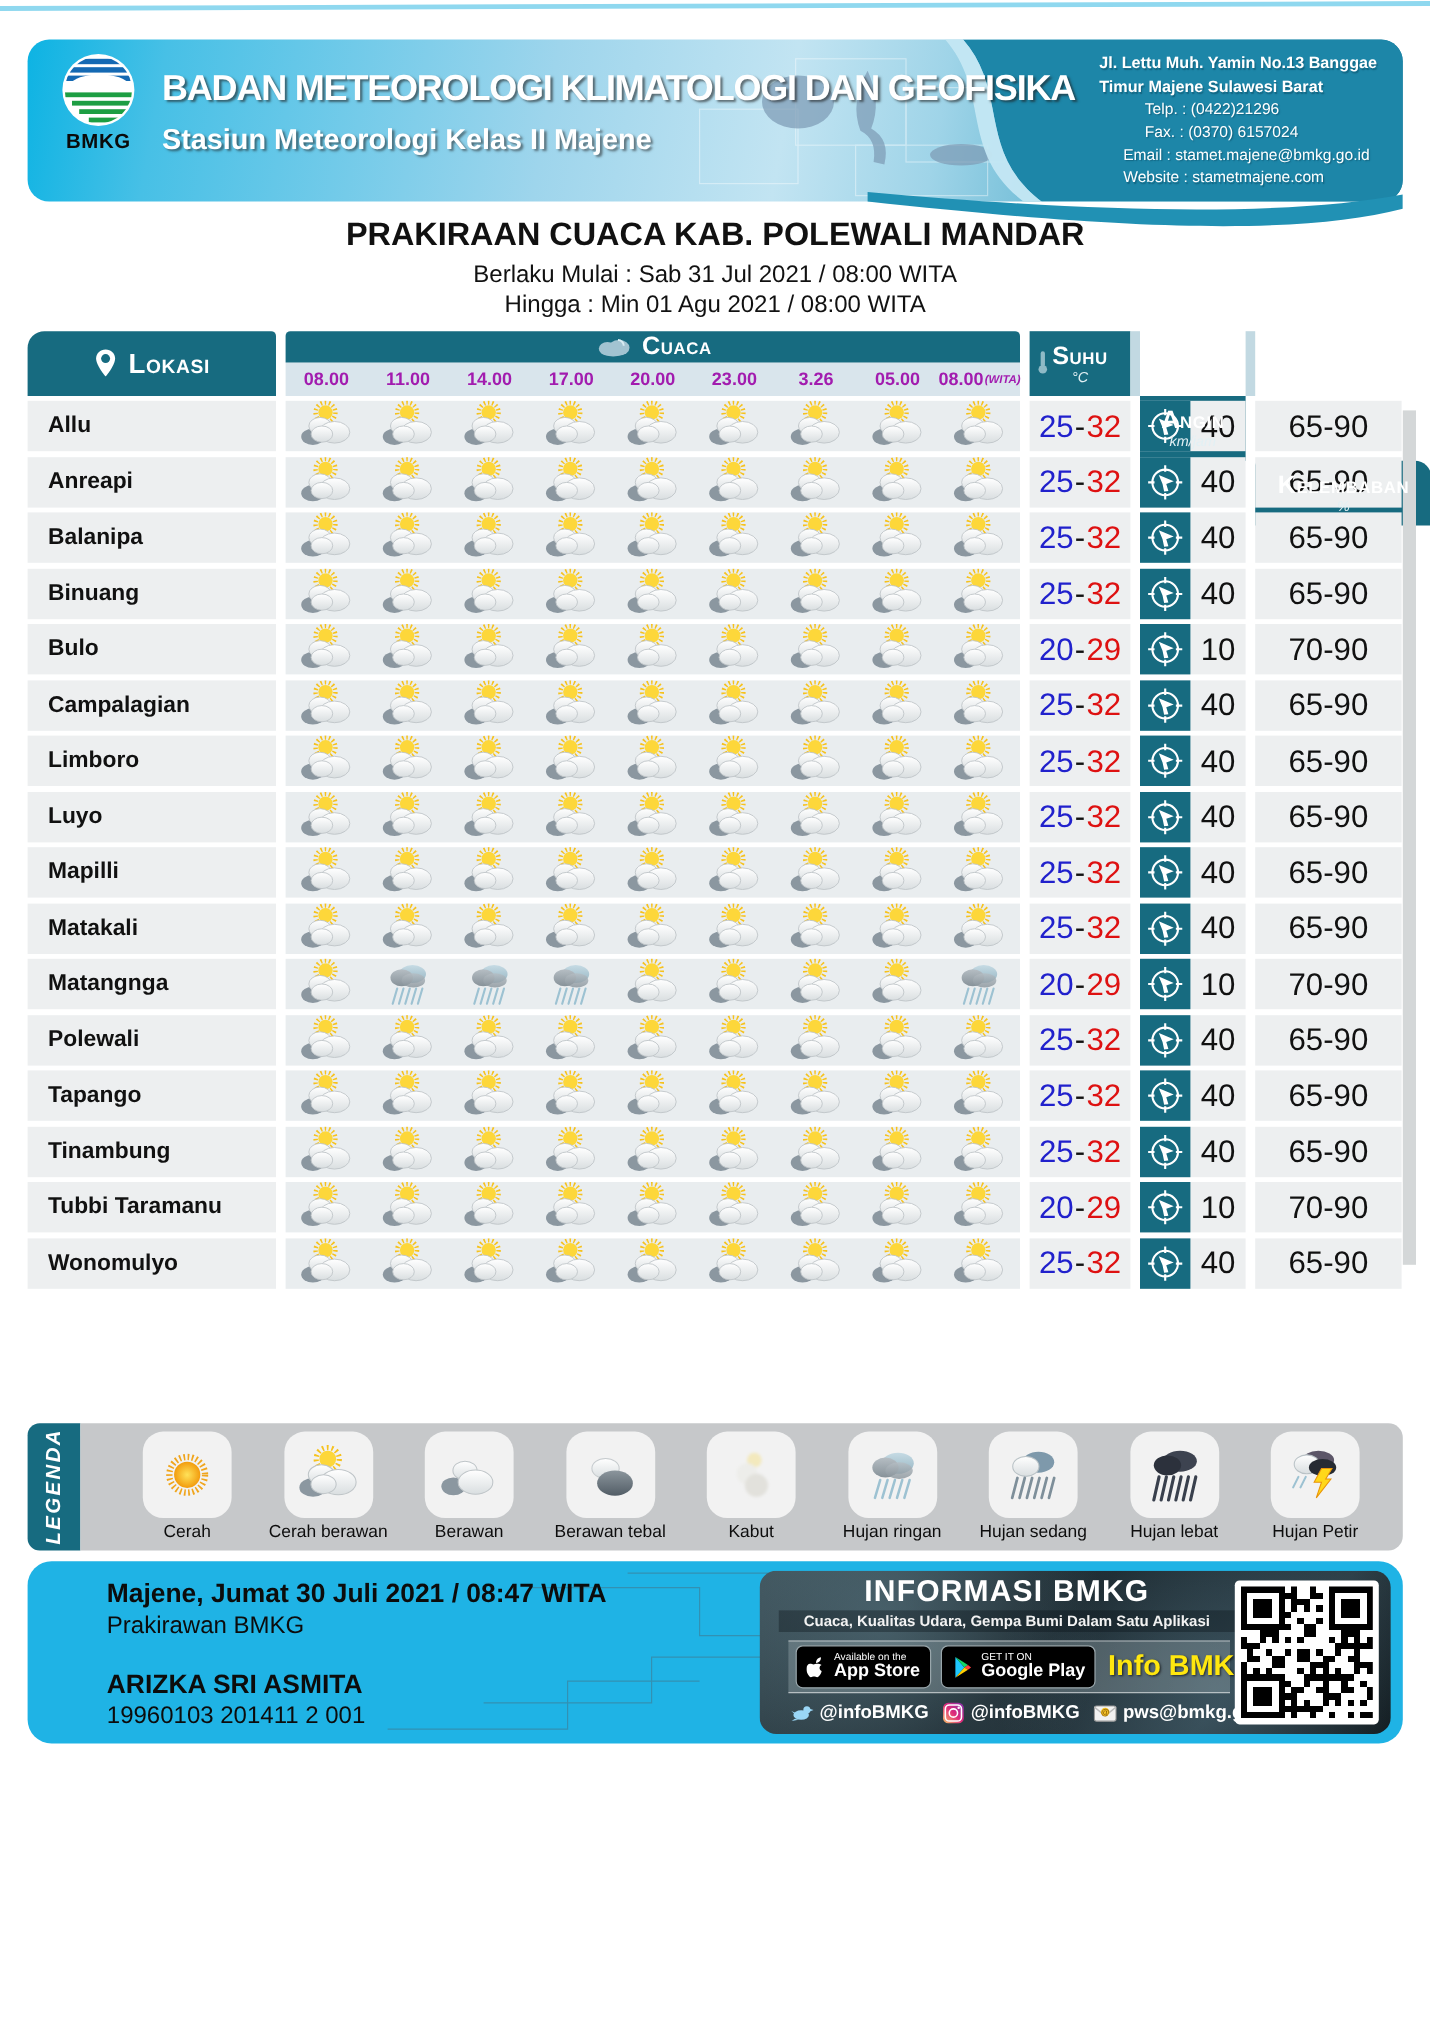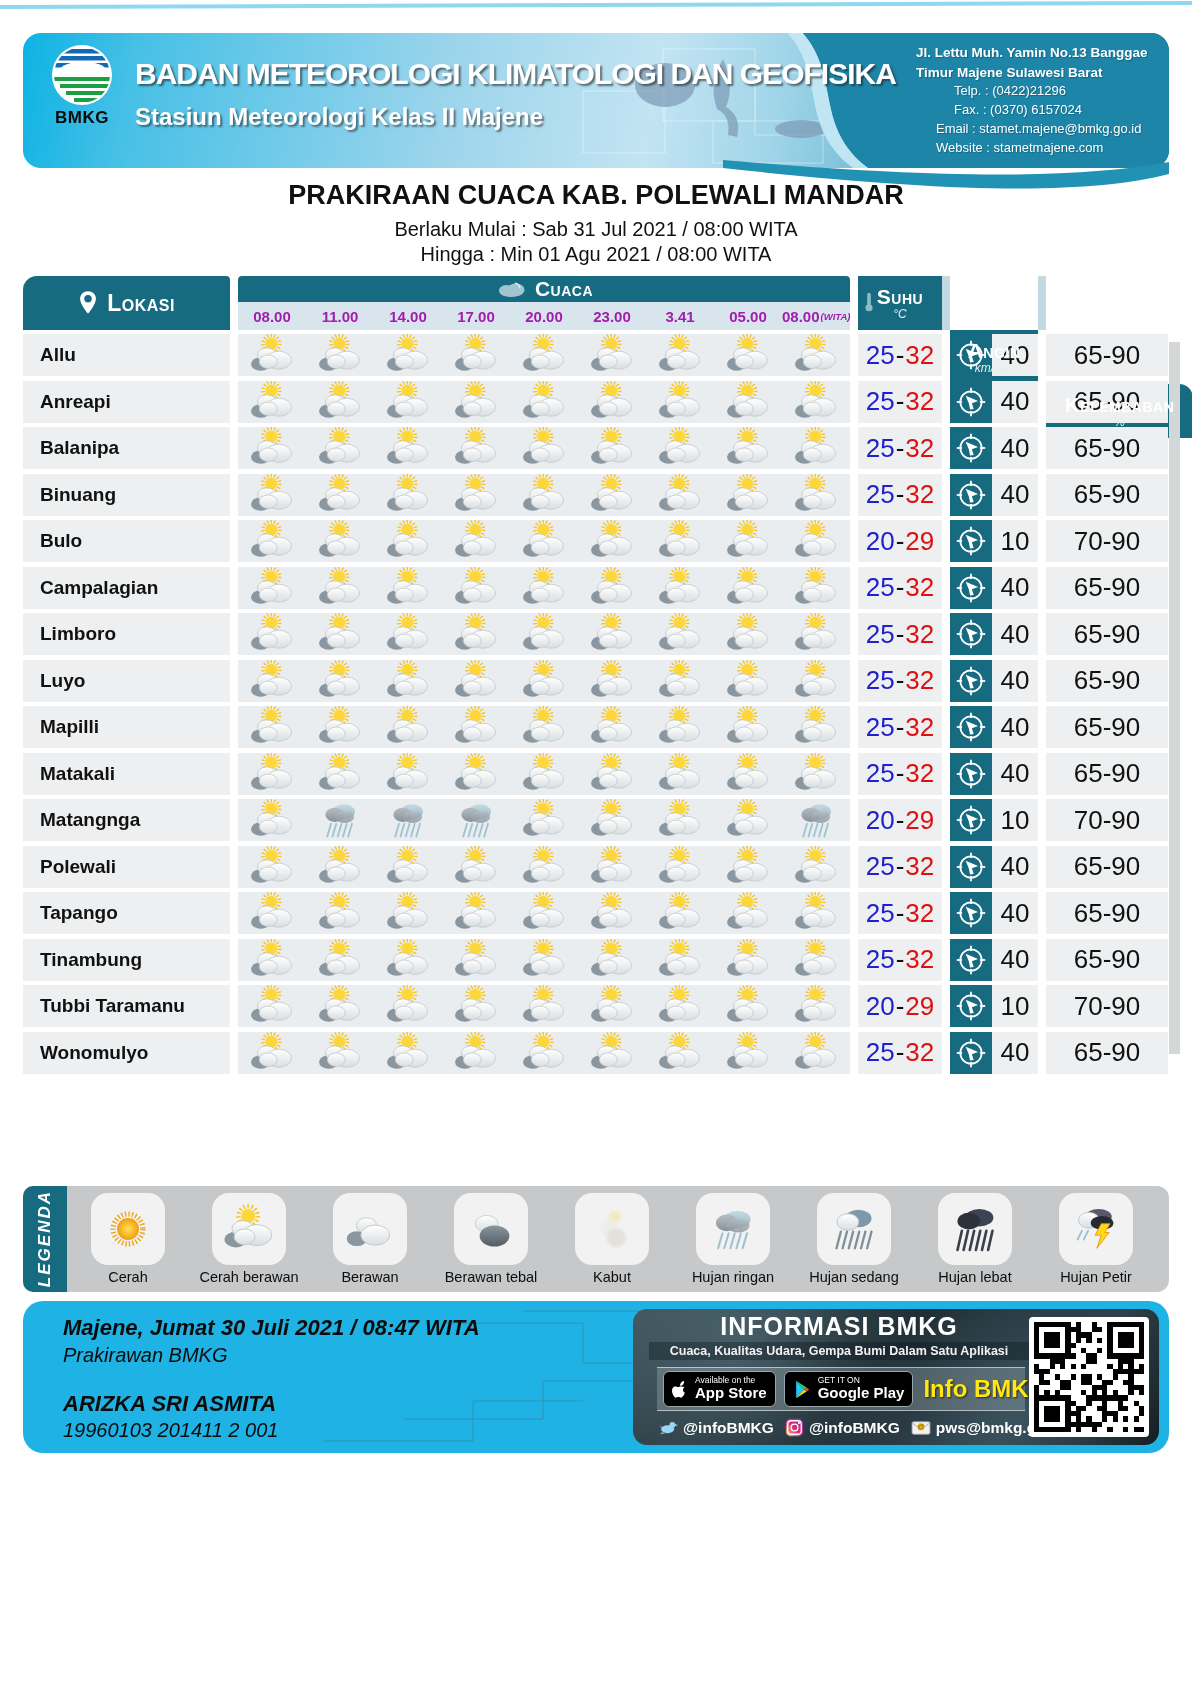--- a/index.html
+++ b/index.html
@@ -67,30 +67,30 @@
   .wind-box{width:42px;height:42px;background:var(--teal);display:flex;align-items:center;justify-content:center;flex:0 0 42px;}
   .wind-val{flex:1;text-align:center;font-size:26px;}
   .cell-hum{left:1023px;width:122px;background:var(--rowbg);justify-content:center;font-size:26px;}
   .table-shadow{position:absolute;left:1169px;top:342px;width:11px;height:712px;background:#d4d7d8;}
 
   
   .legend{position:absolute;left:23px;top:1186px;width:1146px;height:106px;display:flex;}
   .legend-tab{width:44px;background:var(--teal);border-radius:10px 0 0 10px;display:flex;align-items:center;justify-content:center;flex:0 0 44px;}
   .legend-tab span{writing-mode:vertical-rl;transform:rotate(180deg);color:#fff;font-style:italic;font-weight:bold;font-size:17px;letter-spacing:2px;}
   .legend-band{flex:1;background:var(--legendgray);border-radius:0 12px 12px 0;display:flex;justify-content:space-between;
-    padding:7px 24px 4px 12px;box-sizing:border-box;}
+    padding:7px 24px 4px 40px;box-sizing:border-box;}
   .legend-item{display:flex;flex-direction:column;align-items:center;width:98px;}
   .legend-tile{width:74px;height:72px;background:#f2f2f2;border-radius:17px;display:flex;align-items:center;justify-content:center;}
   .legend-tile svg{width:56px;height:52px;}
   .legend-label{font-size:14.5px;margin-top:4px;white-space:nowrap;color:#0d0d0d;}
 
   
   .footer{position:absolute;left:23px;top:1301px;width:1146px;height:152px;background:var(--cyan);border-radius:20px;}
   .footer-decor{position:absolute;left:0;top:0;width:100%;height:100%;}
-  .footer-texts{position:absolute;left:40px;top:14px;color:#0c0c0c;z-index:1;font-style:italic;}
+  .footer-texts{position:absolute;left:66px;top:14px;color:#0c0c0c;z-index:1;}
   .place-date{font-size:22px;font-weight:bold;}
   .role{font-size:20px;margin-top:3px;}
   .forecaster{font-size:22px;font-weight:bold;margin-top:24px;}
   .nip{font-size:20px;margin-top:2px;}
 
   .info-panel{position:absolute;left:610px;top:8px;width:526px;height:136px;border-radius:14px;overflow:hidden;z-index:2;
     background:radial-gradient(circle at 20% 30%, rgba(125,165,180,.35), transparent 42%),
                radial-gradient(circle at 72% 72%, rgba(95,135,155,.3), transparent 46%),
                linear-gradient(135deg,#3a4d55,#1a262c 45%,#2c3d45 75%,#10181c);}
   .info-content{position:absolute;left:16px;top:0;width:380px;}
@@ -234,21 +234,21 @@
         </svg>
         <span class="sc">CUACA</span>
       </div>
       <div class="times">
           <div class="time-cell">08.00</div>
           <div class="time-cell">11.00</div>
           <div class="time-cell">14.00</div>
           <div class="time-cell">17.00</div>
           <div class="time-cell">20.00</div>
           <div class="time-cell">23.00</div>
-          <div class="time-cell">3.41</div>
+          <div class="time-cell">3.26</div>
           <div class="time-cell">05.00</div>
           <div class="time-cell">08.00<span class="wita">(WITA)</span></div>
         </div>
     </div>
     <div class="th th-col th-suhu">
       <svg class="hdr-ico" style="left:6px;top:13px" viewBox="0 0 14 30" width="10" height="26">
         <rect x="4.5" y="2" width="5" height="18" rx="2.5" fill="#a5c8d3"></rect>
           <circle cx="7" cy="23" r="5" fill="#a5c8d3"></circle>
       </svg>
       <span class="sc">SUHU</span>

